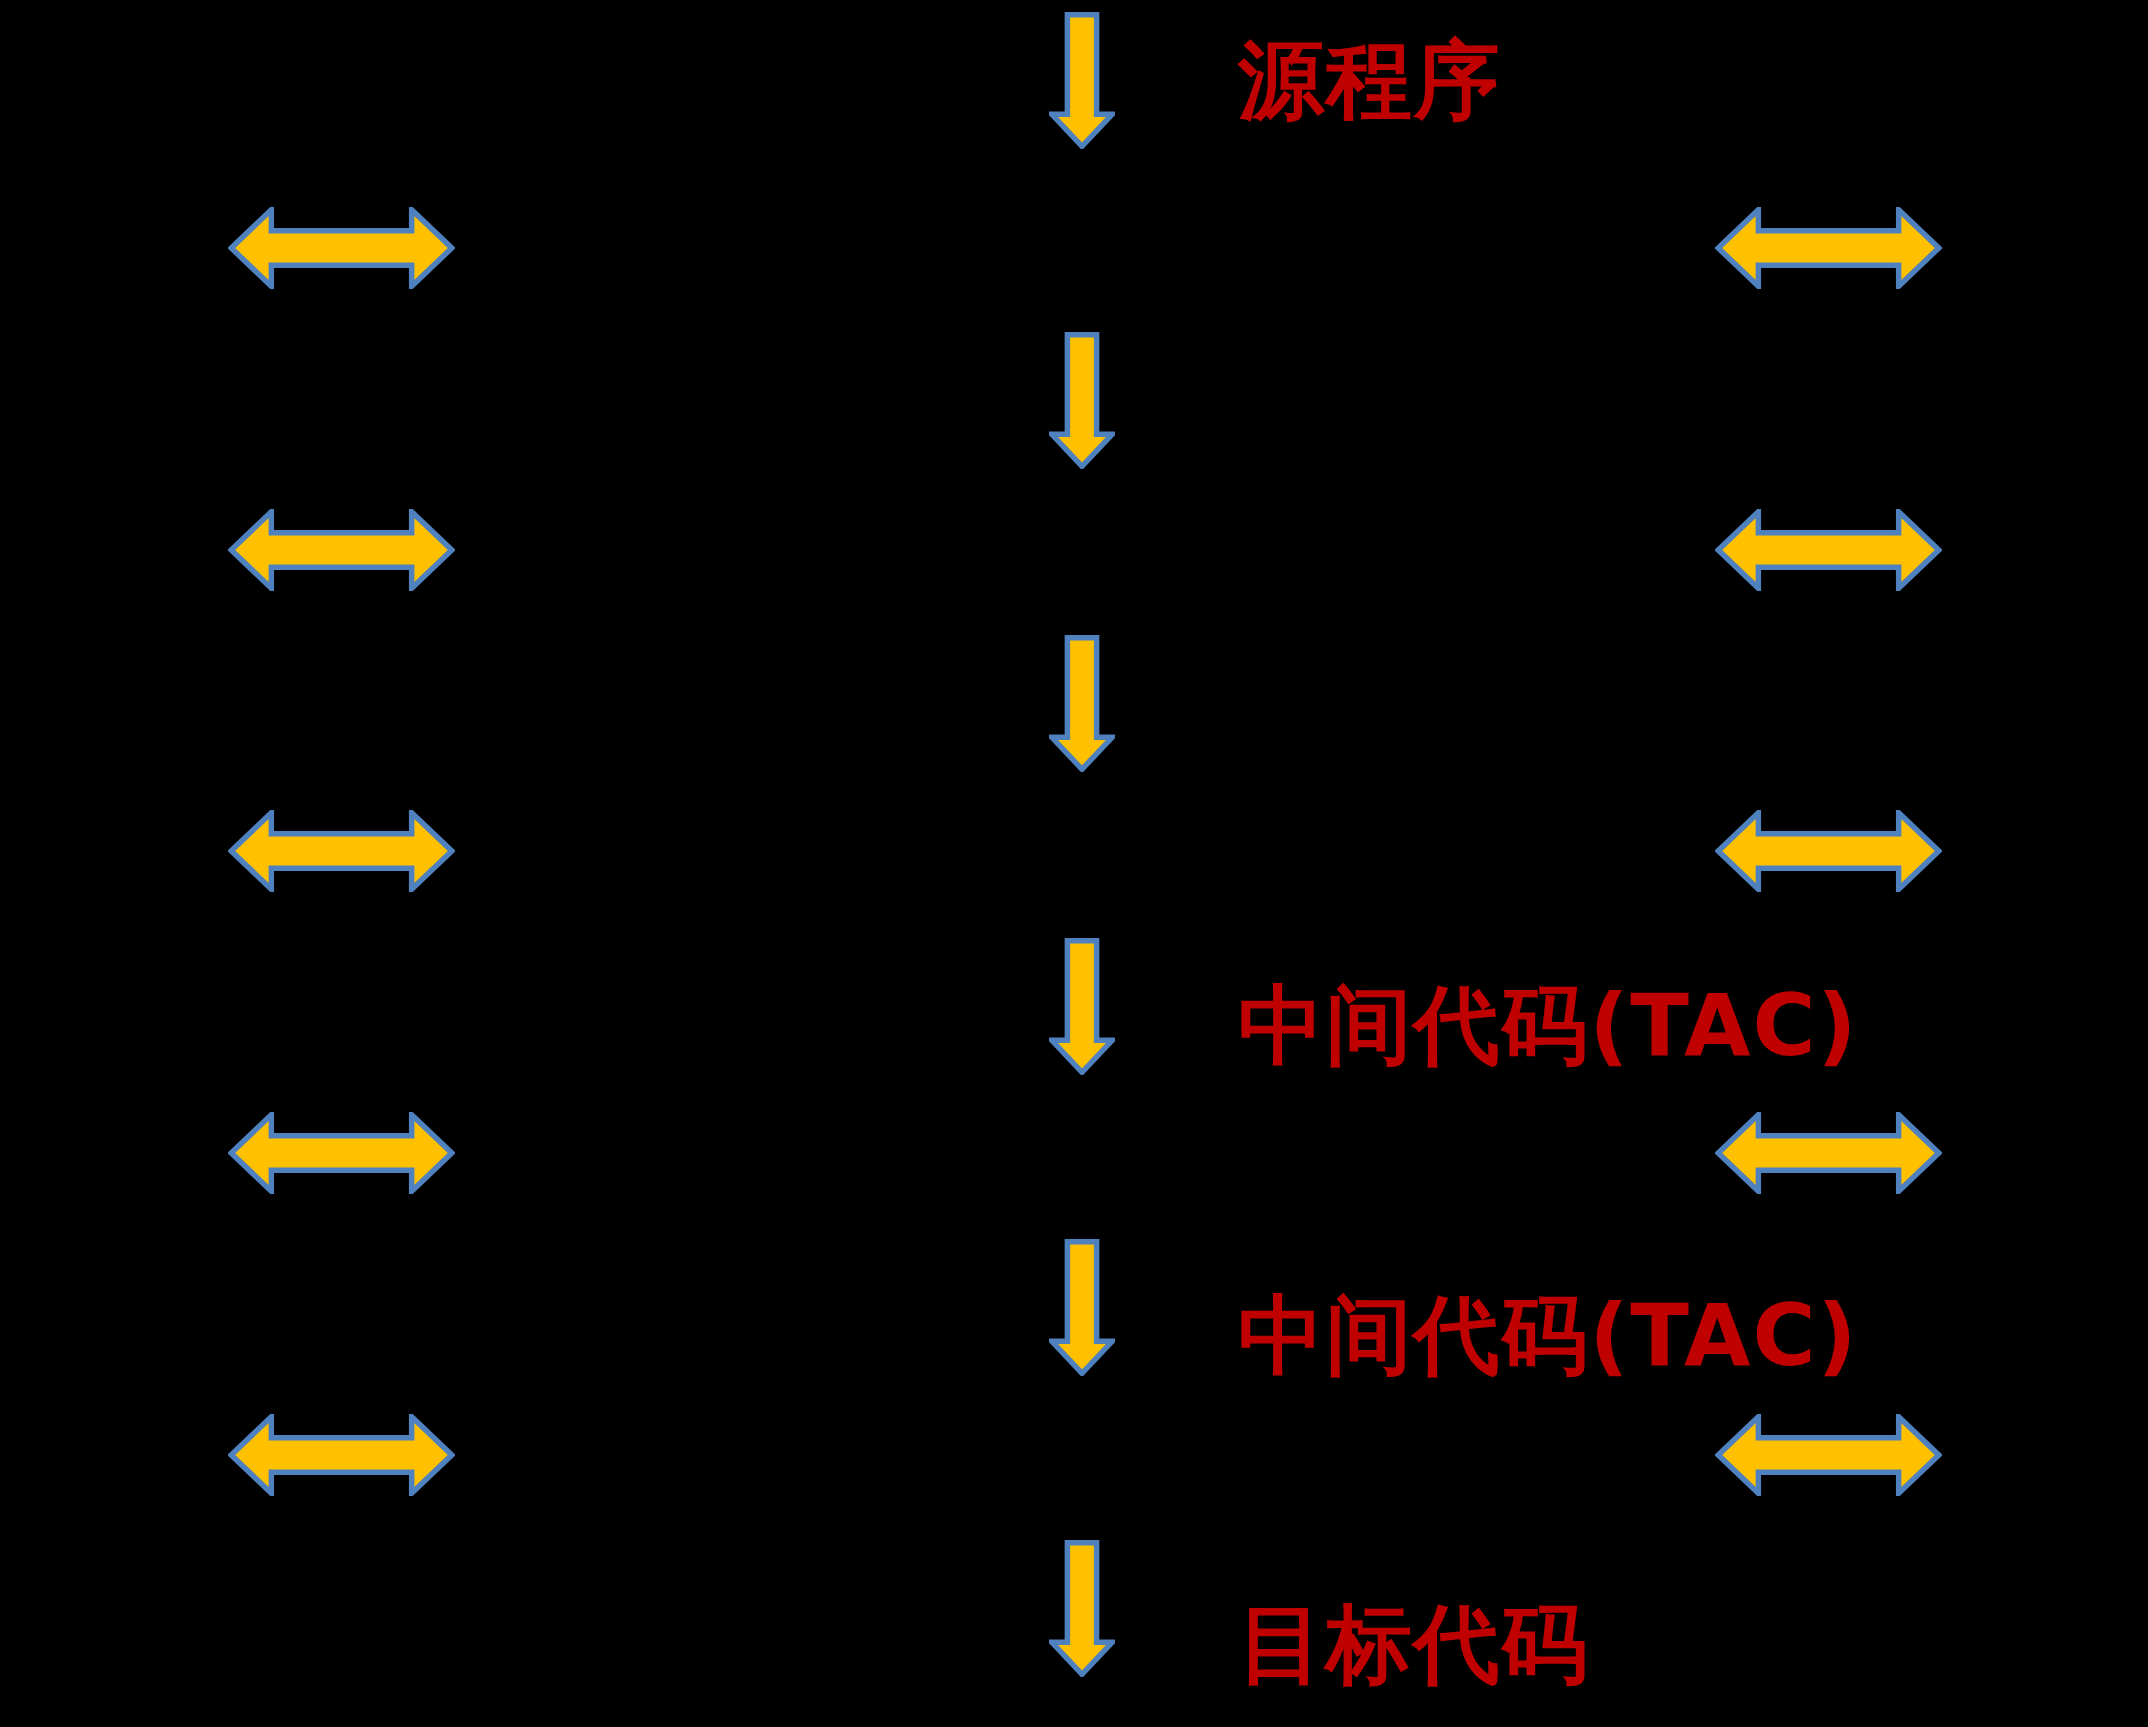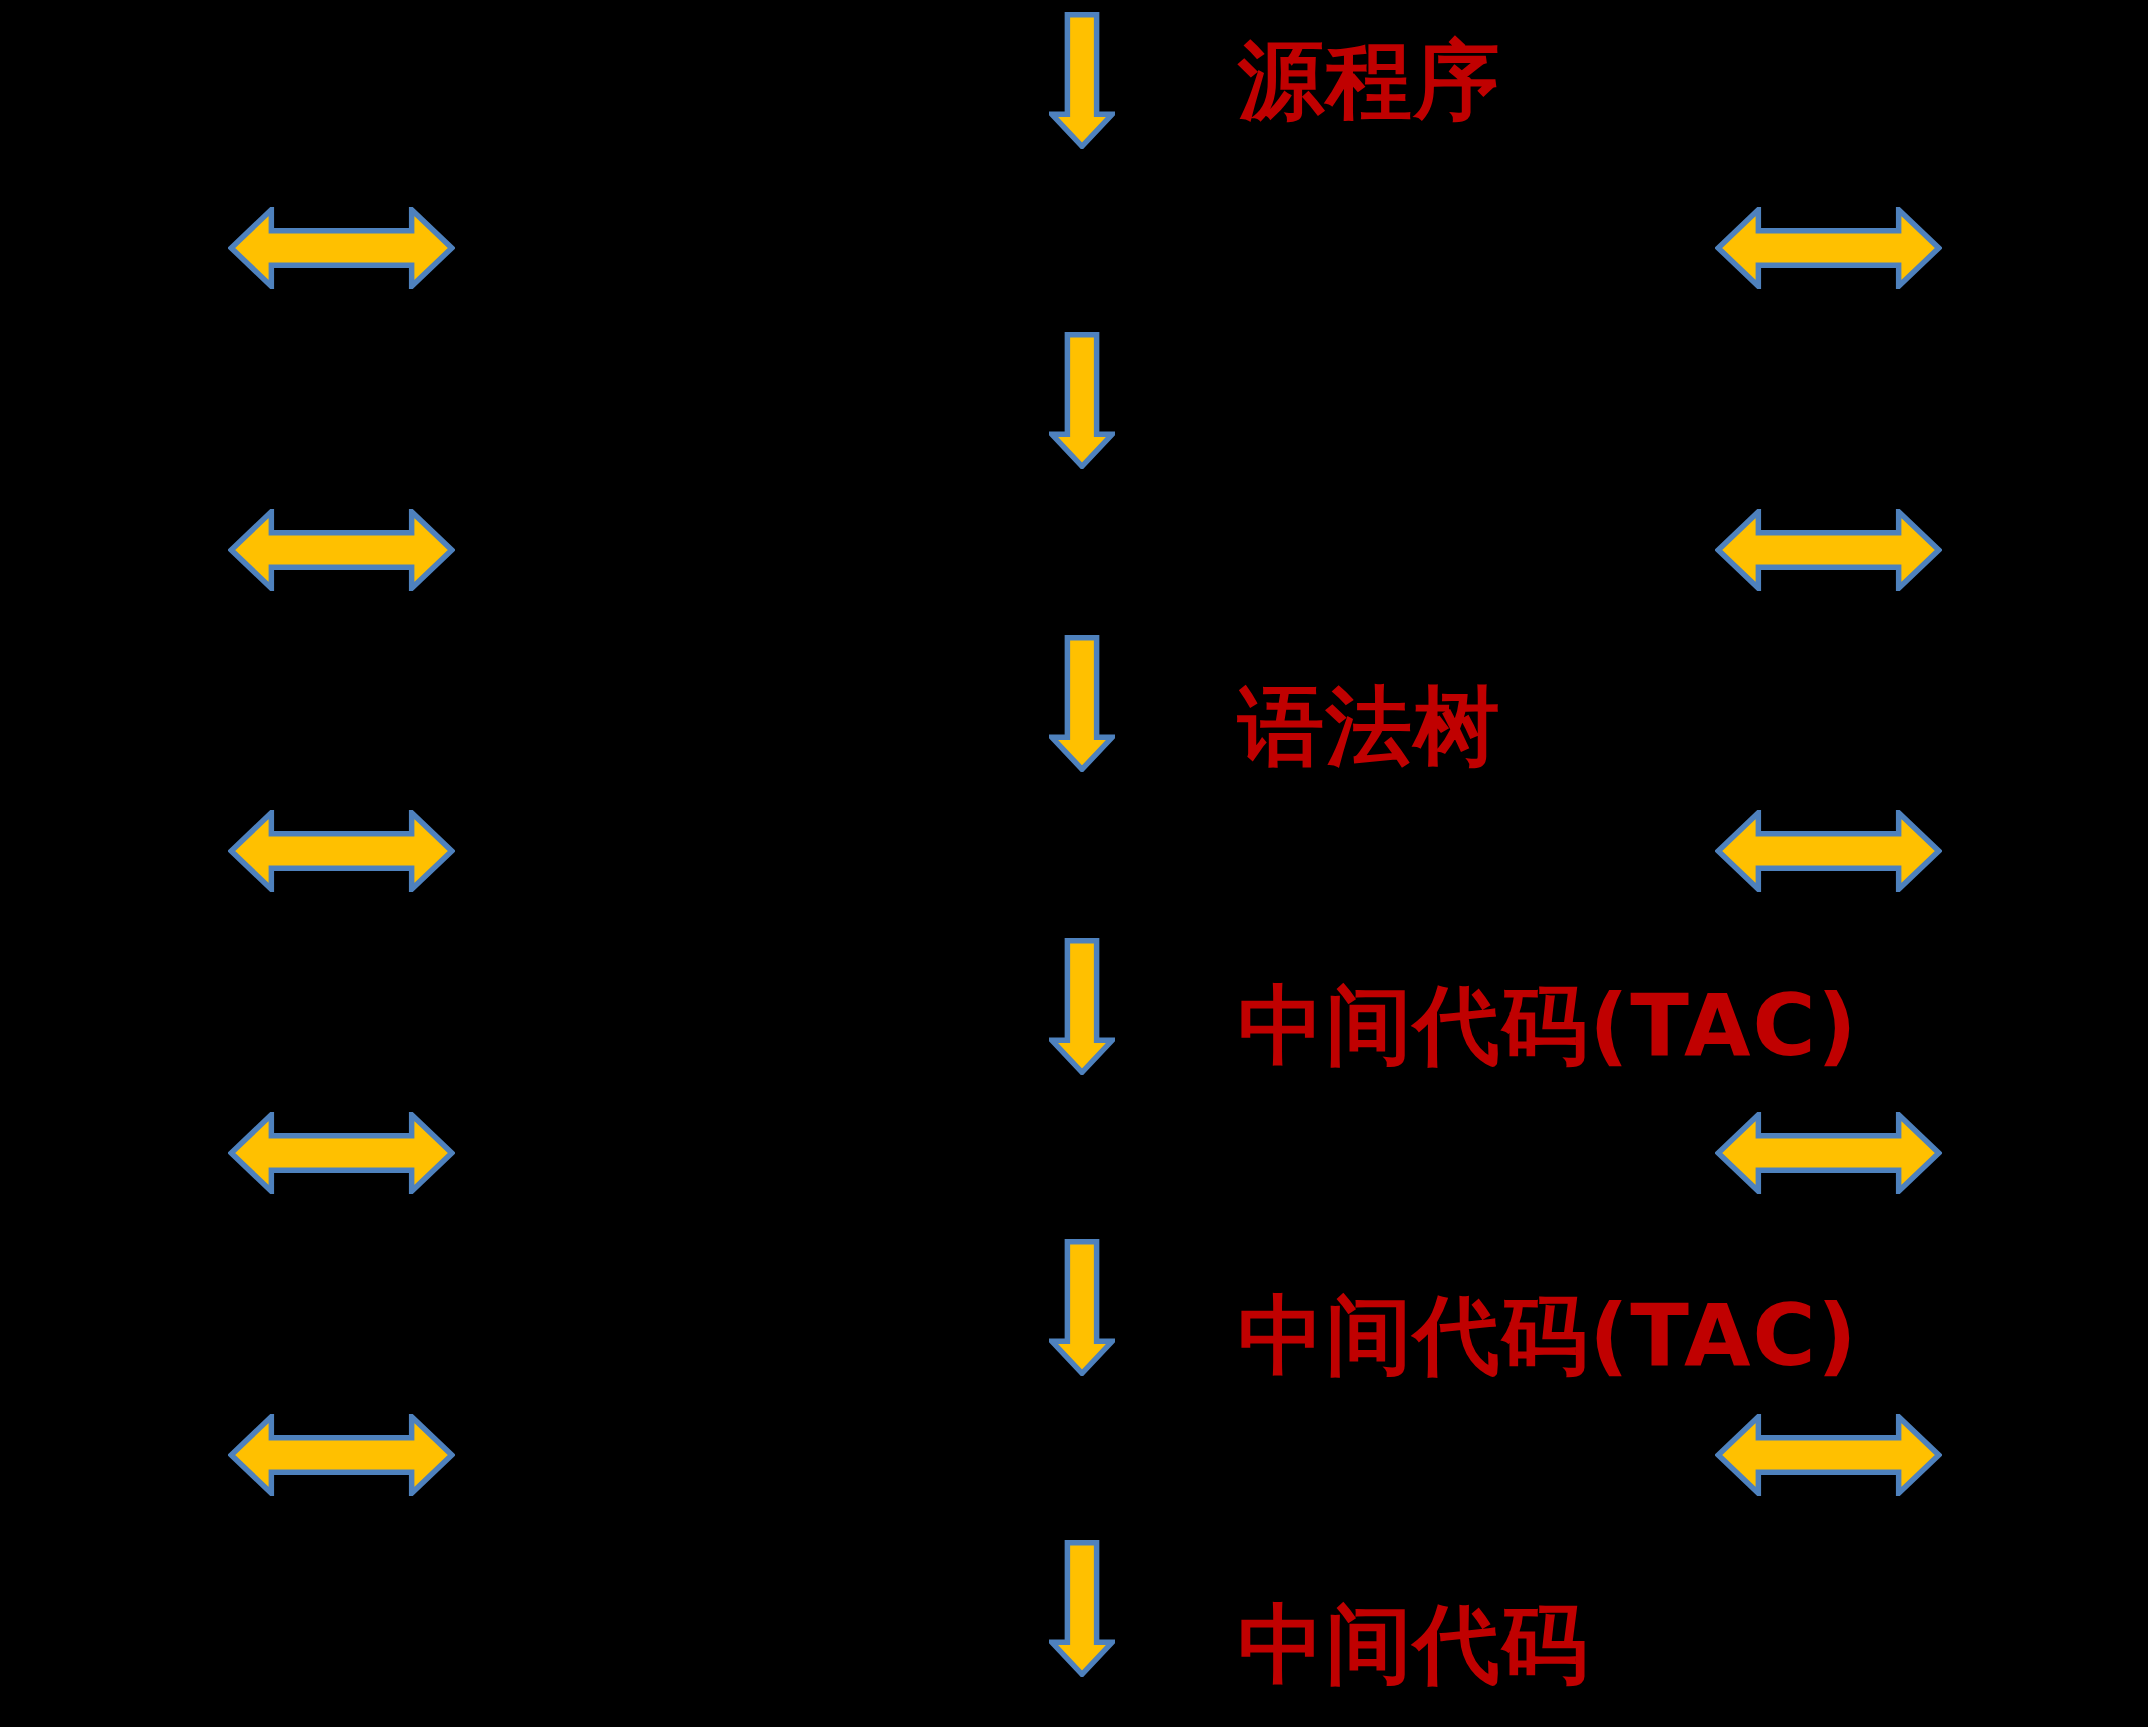--- a/index.html
+++ b/index.html
@@ -112,19 +112,18 @@
       <polygon points="3,45 47,3 47,26 201,26 201,3 245,45 201,87 201,64 47,64 47,87"></polygon>
     </svg>
   <svg class="abs h-arrow h-right hr-4" viewBox="0 0 248 90">
       <polygon points="3,45 47,3 47,26 201,26 201,3 245,45 201,87 201,64 47,64 47,87"></polygon>
     </svg>
   <svg class="abs h-arrow h-right hr-5" viewBox="0 0 248 90">
       <polygon points="3,45 47,3 47,26 201,26 201,3 245,45 201,87 201,64 47,64 47,87"></polygon>
     </svg>
 
   <div class="abs stage-label sl-1">源程序</div>
-  <div class="abs stage-label sl-3">语法树</div>
   <div class="abs stage-label sl-4">中间代码(TAC)</div>
   <div class="abs stage-label sl-5">中间代码(TAC)</div>
-  <div class="abs stage-label sl-6">中间代码</div>
+  <div class="abs stage-label sl-6">目标代码</div>
 
 </div>
 
 
 </body></html>

